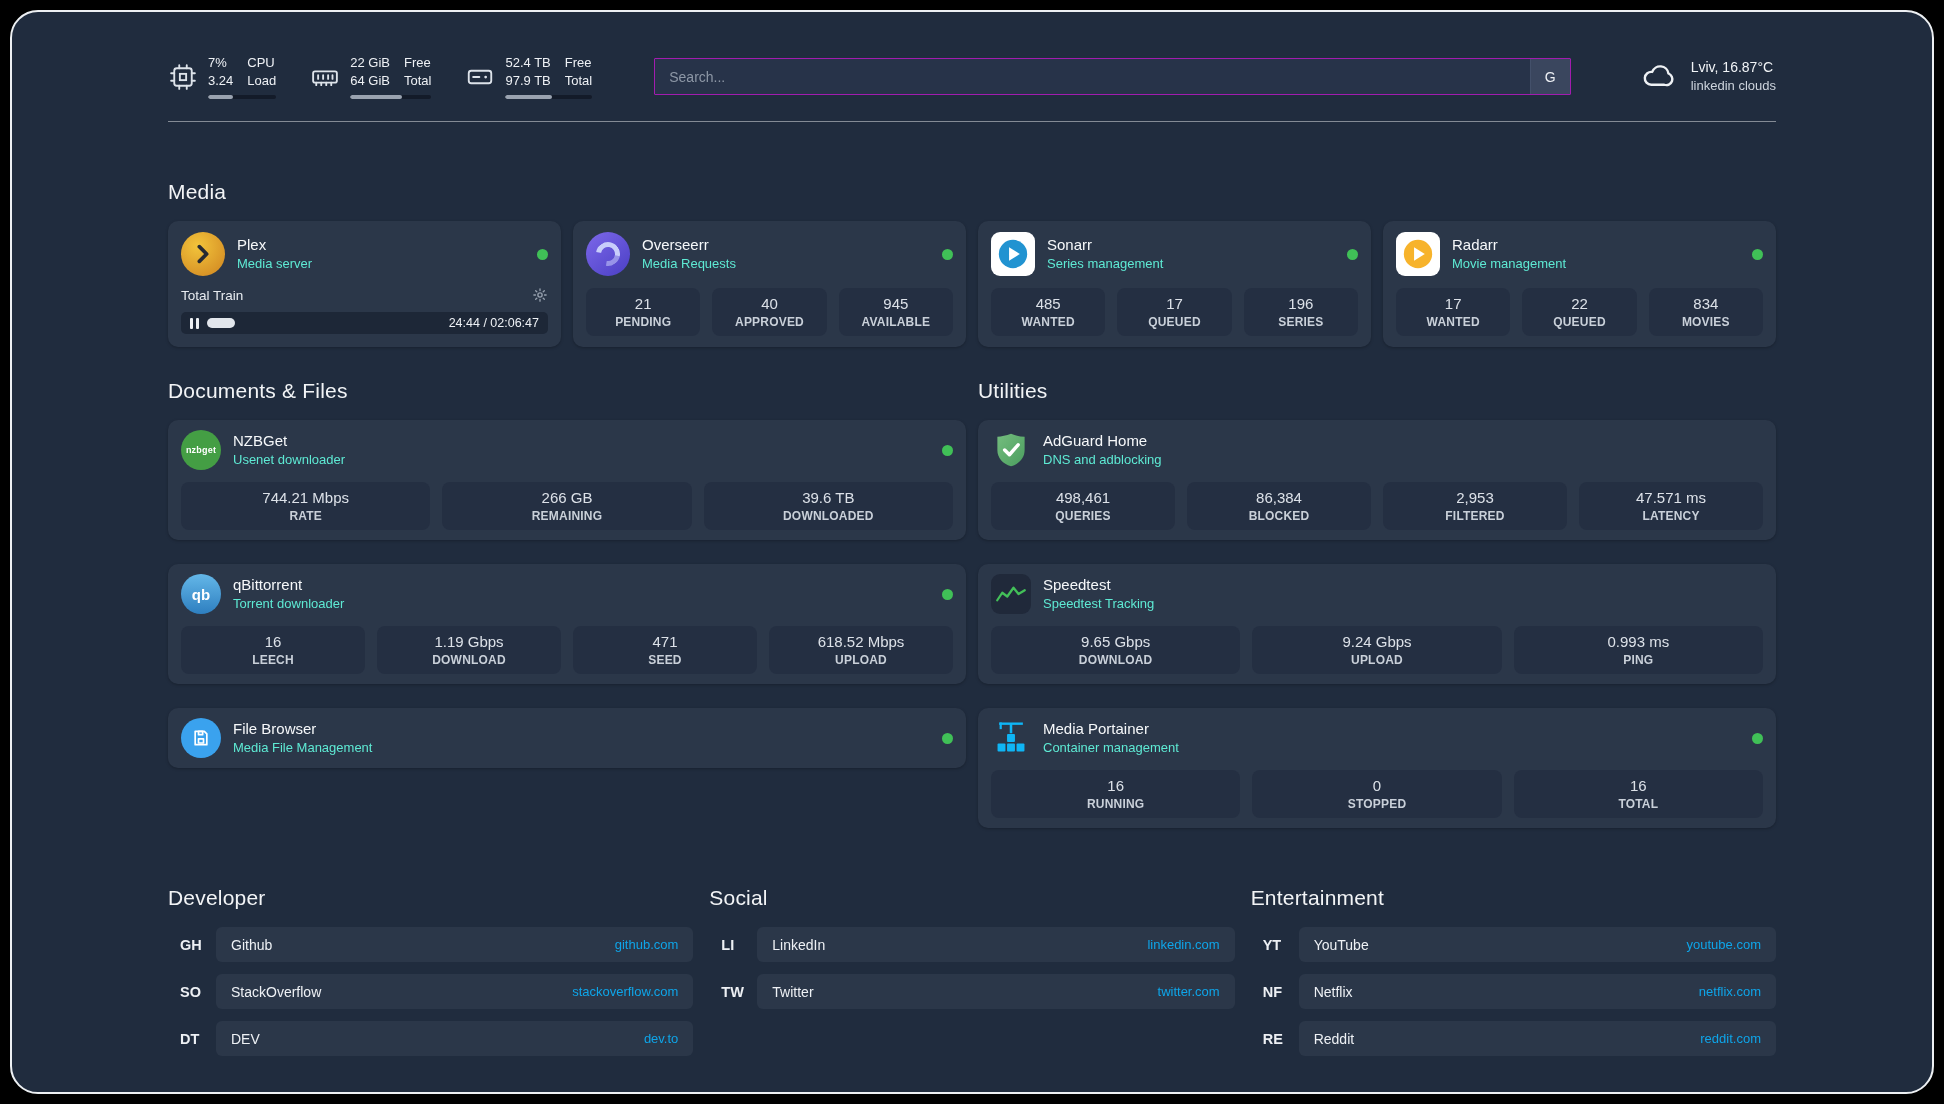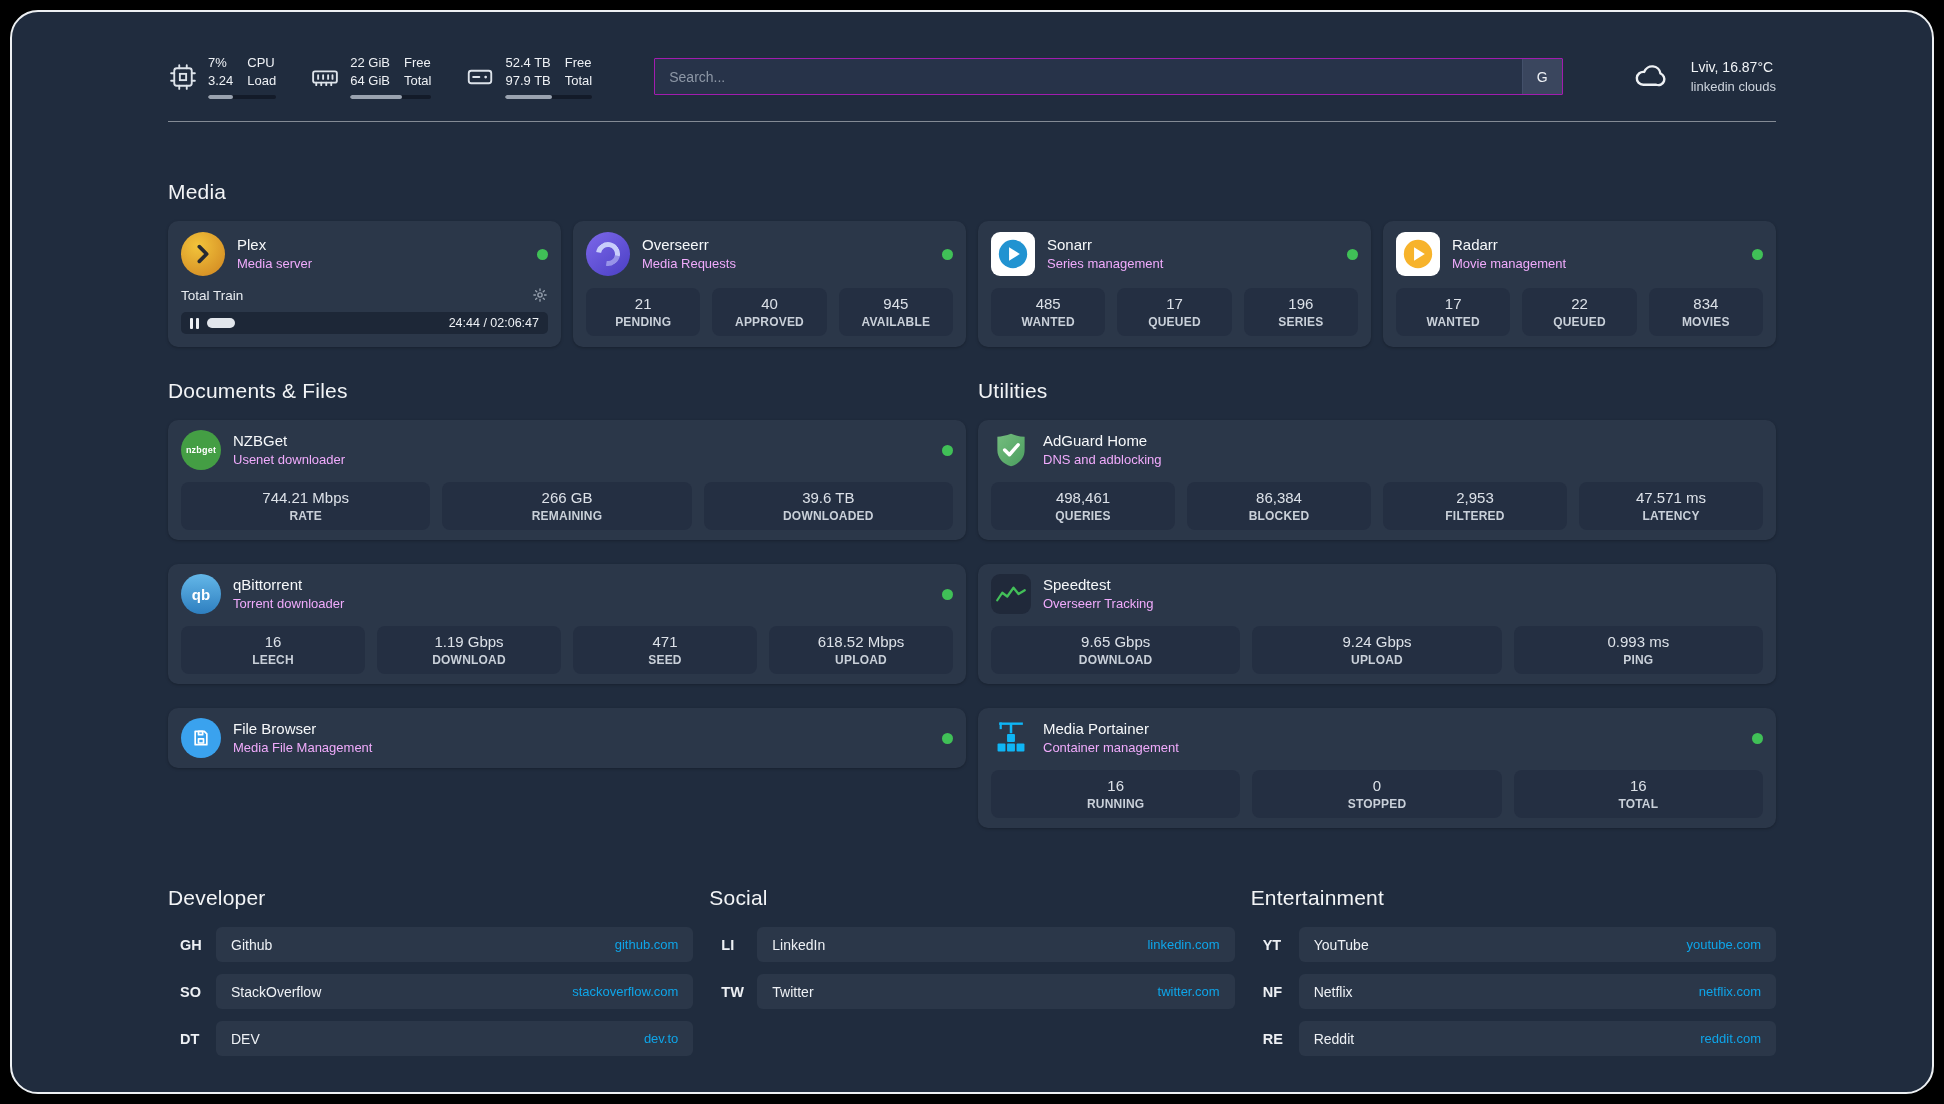--- a/index.html
+++ b/index.html
@@ -13,38 +13,38 @@
   .sys-icon{display:flex;color:#dde3ea}
   .sys-body{display:flex;flex-direction:column}
   .sys-rows{display:flex;gap:14px}
   .sys-col{display:flex;flex-direction:column;font-size:13px;line-height:1.35;color:#eef1f5;white-space:nowrap}
   .sys-bar{height:4px;background:#131b29;border-radius:2px;margin-top:6px;overflow:hidden}
   .sys-bar-fill{height:100%;background:#9aa3b0;border-radius:2px}
   .searchbar{flex:1;display:flex;align-items:center;height:37px;background:#273349;border:1px solid #a21caf;border-radius:1px;margin:0 28px;overflow:hidden}
   .searchbar input{flex:1;height:100%;background:transparent;border:none;outline:none;color:#e9edf2;font-size:14px;padding:0 14px;font-family:inherit}
   .searchbar input::placeholder{color:#8d97a6}
   .search-engine-btn{width:40px;height:100%;background:#3a465e;border:none;border-left:1px solid #43506a;color:#eef1f5;font-size:14px;cursor:pointer;font-family:inherit}
-  .weather{display:flex;align-items:flex-end;gap:20px}
+  .weather{display:flex;align-items:center;gap:12px}
   .weather-texts{display:flex;flex-direction:column;line-height:1.45}
   .weather-loc{font-size:14px;color:#f1f4f7}
   .weather-cond{font-size:13px;color:#cdd4dd}
   .divider{border-top:1px solid rgba(255,255,255,.45);margin-top:22px}
 
   
   .section-title{font-size:21px;font-weight:500;color:#f2f4f6;margin-bottom:17px;letter-spacing:.2px}
   .section-media{margin-top:58px}
   .media-grid{display:grid;grid-template-columns:repeat(4,1fr);gap:12px}
   .card{background:#2b3749;border-radius:10px;padding:11px 13px;box-shadow:0 1px 3px rgba(0,0,0,.25);cursor:pointer}
   .card-header{display:flex;align-items:center;gap:12px}
   .app-icon{width:44px;height:44px;flex:none;display:flex;align-items:center;justify-content:center}
   .small .app-icon{width:40px;height:40px}
   .small.card{padding:10px 13px}
   .app-texts{display:flex;flex-direction:column;line-height:1.3}
   .app-name{font-size:15px;color:#f6f8fa}
-  .app-desc{font-size:13px;color:#f0abfc;margin-top:2px}
+  .app-desc{font-size:13px;color:#5eead4;margin-top:2px}
   .status-dot{width:11px;height:11px;border-radius:50%;margin-left:auto;flex:none}
   .stats-row{display:grid;grid-auto-flow:column;grid-auto-columns:1fr;gap:12px;margin-top:12px}
   .stat{background:#242f42;border-radius:8px;text-align:center;padding:7px 4px}
   .stat-value{font-size:15px;color:#dce1e8}
   .stat-label{font-size:12px;font-weight:700;color:#c9d0d9;margin-top:3px;letter-spacing:.2px}
 
   
   .player-row{display:flex;align-items:center;margin-top:11px}
   .player-title{font-size:13.5px;color:#e8ecf1}
   .gear-icon{margin-left:auto;display:flex;cursor:pointer}
@@ -439,21 +439,21 @@
 
         <div class="card small">
           <div class="card-header">
             <span class="app-icon icon-tile icon-speedtest">
               <svg width="30" height="24" viewBox="0 0 24 16" fill="none">
                 <polyline points="1,13 5,7 9,10 14,3 18,8 23,5" stroke="#43c059" stroke-width="1.8" stroke-linecap="round" stroke-linejoin="round"></polyline>
               </svg>
             </span>
             <div class="app-texts">
               <span class="app-name">Speedtest</span>
-              <span class="app-desc">Overseerr Tracking</span>
+              <span class="app-desc">Speedtest Tracking</span>
             </div>
           </div>
           <div class="stats-row">
             <div class="stat">
               <div class="stat-value">9.65 Gbps</div>
               <div class="stat-label">DOWNLOAD</div>
             </div>
             <div class="stat">
               <div class="stat-value">9.24 Gbps</div>
               <div class="stat-label">UPLOAD</div>

